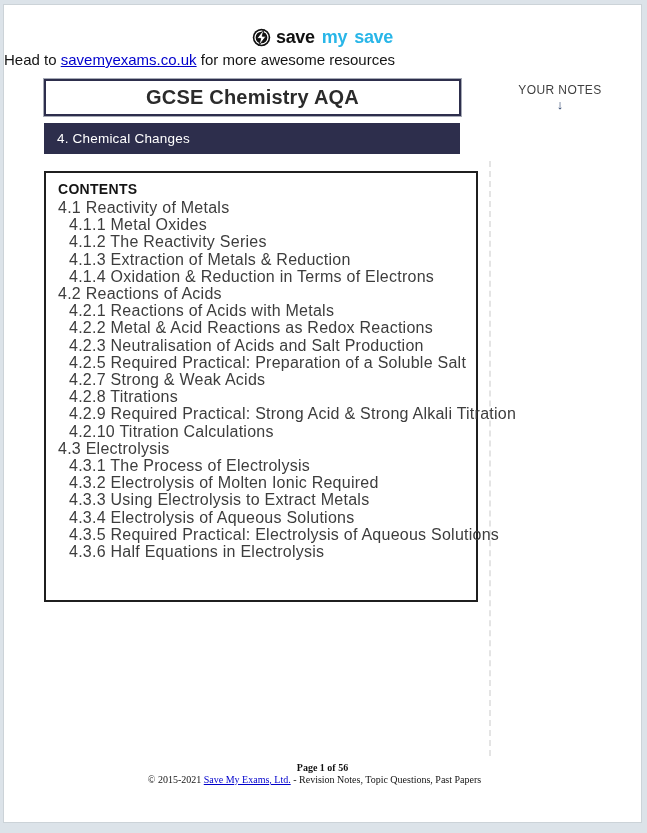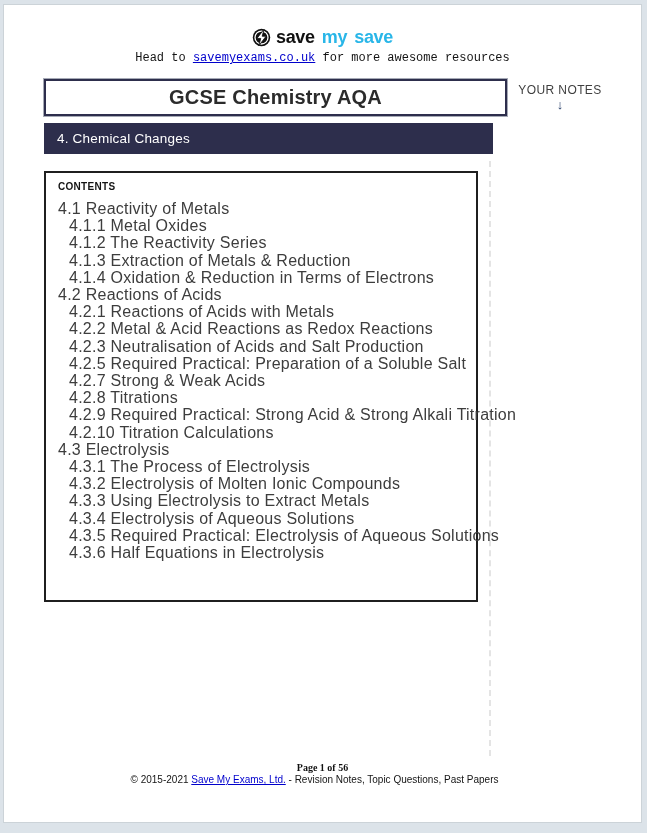--- a/index.html
+++ b/index.html
@@ -17,76 +17,76 @@
   .logo-row {
     position:absolute; top:23px; left:0; right:0;
     display:flex; justify-content:center; align-items:center; gap:3px;
   }
   .logo-icon { width:19px; height:19px; display:block; }
   .logo-word { font-size:18px; font-weight:bold; letter-spacing:-0.3px; line-height:19px; }
   .w-save  { color:#111111; margin-left:2px; }
   .w-my    { color:#29b6e8; margin-left:4px; }
   .w-exams { color:#29b6e8; margin-left:4px; }
   .tagline {
-    position:absolute; top:46px; left:0; right:0; text-align:center;
-    font-family:Liberation Mono, monospace; font-size:12px; color:#141414;
+    position:absolute; top:46px; left:0; right:0; 
+    font-family:Liberation Sans, sans-serif; font-size:15px; color:#141414;
   }
   .tagline a { color:#0000cc; text-decoration:underline; }
   
   .title-box {
-    position:absolute; left:40px; top:74px; width:463px; height:37px;
+    position:absolute; left:40px; top:74px; width:417px; height:37px;
     border:2px solid #2d2e4c; outline:1px solid #a6aab6; box-sizing:border-box;
     display:flex; align-items:center; justify-content:center;
   }
   .title-text { font-size:20px; font-weight:bold; color:#2b2b2b; letter-spacing:0.2px; }
   
   .your-notes {
     position:absolute; left:505px; top:78px; width:102px; text-align:center;
     font-size:12px; color:#3f3f3f; letter-spacing:0.4px;
   }
   .notes-arrow {
     position:absolute; left:505px; top:92px; width:102px; text-align:center;
     font-size:13px; color:#203864; font-weight:bold;
   }
   
   .banner {
-    position:absolute; left:40px; top:118px; width:449px; height:31px;
+    position:absolute; left:40px; top:118px; width:416px; height:31px;
     background:#2d2e4c; color:#ffffff; box-sizing:border-box;
     display:flex; align-items:center; padding-left:13px;
     font-size:13.5px; letter-spacing:0.2px;
   }
   
   .notes-divider {
     position:absolute; left:485px; top:156px; height:595px; width:0;
     border-left:2px dashed #e4e4e4;
   }
   
   .contents-box {
     position:absolute; left:40px; top:166px; width:434px; height:431px;
     border:2px solid #1f1f1f; box-sizing:border-box;
     padding:8px 10px 0 12px;
   }
   .contents-heading {
-    font-size:10px; font-weight:bold; color:#141414; letter-spacing:0.3px;
-    margin-bottom:8px;
+    font-size:14px; font-weight:bold; color:#141414; letter-spacing:0.3px;
+    margin-bottom:2px;
   }
   .toc-item {
     font-size:16px; color:#3d3d3d; line-height:17.2px;
     letter-spacing:0.25px; white-space:nowrap; cursor:pointer;
   }
   .toc-item.level-1 { padding-left:0px; }
   .toc-item.level-2 { padding-left:11px; }
   
   .footer-pageinfo {
     position:absolute; left:0; right:0; top:757px; text-align:center;
     font-family:"Liberation Serif", serif; font-size:10px; font-weight:bold; color:#111;
   }
   .footer-copy {
     position:absolute; left:0; right:16px; top:769px; text-align:center;
-    font-family:Liberation Sans, sans-serif; font-size:10px; color:#141414;
+    font-family:Liberation Serif, serif; font-size:10px; color:#141414;
   }
   .footer-copy a { color:#0000cc; text-decoration:underline; }
 </style>
 </head>
 <body>
 
 <div class="page">
 
   <div class="logo-row">
     <svg class="logo-icon" viewBox="0 0 24 24">
@@ -124,21 +124,21 @@
         <div class="toc-item level-2">4.2.1 Reactions of Acids with Metals</div>
         <div class="toc-item level-2">4.2.2 Metal &amp; Acid Reactions as Redox Reactions</div>
         <div class="toc-item level-2">4.2.3 Neutralisation of Acids and Salt Production</div>
         <div class="toc-item level-2">4.2.5 Required Practical: Preparation of a Soluble Salt</div>
         <div class="toc-item level-2">4.2.7 Strong &amp; Weak Acids</div>
         <div class="toc-item level-2">4.2.8 Titrations</div>
         <div class="toc-item level-2">4.2.9 Required Practical: Strong Acid &amp; Strong Alkali Titration</div>
         <div class="toc-item level-2">4.2.10 Titration Calculations</div>
         <div class="toc-item level-1">4.3 Electrolysis</div>
         <div class="toc-item level-2">4.3.1 The Process of Electrolysis</div>
-        <div class="toc-item level-2">4.3.2 Electrolysis of Molten Ionic Compounds</div>
+        <div class="toc-item level-2">4.3.2 Electrolysis of Molten Ionic Required</div>
         <div class="toc-item level-2">4.3.3 Using Electrolysis to Extract Metals</div>
         <div class="toc-item level-2">4.3.4 Electrolysis of Aqueous Solutions</div>
         <div class="toc-item level-2">4.3.5 Required Practical: Electrolysis of Aqueous Solutions</div>
         <div class="toc-item level-2">4.3.6 Half Equations in Electrolysis</div>
       </div>
   </div>
 
   <div class="footer-pageinfo">Page 1 of 56</div>
 
   <div class="footer-copy"><span>© 2015-2021 </span><a href="#">Save My Exams, Ltd.</a><span> - Revision Notes, Topic Questions, Past Papers</span></div>

